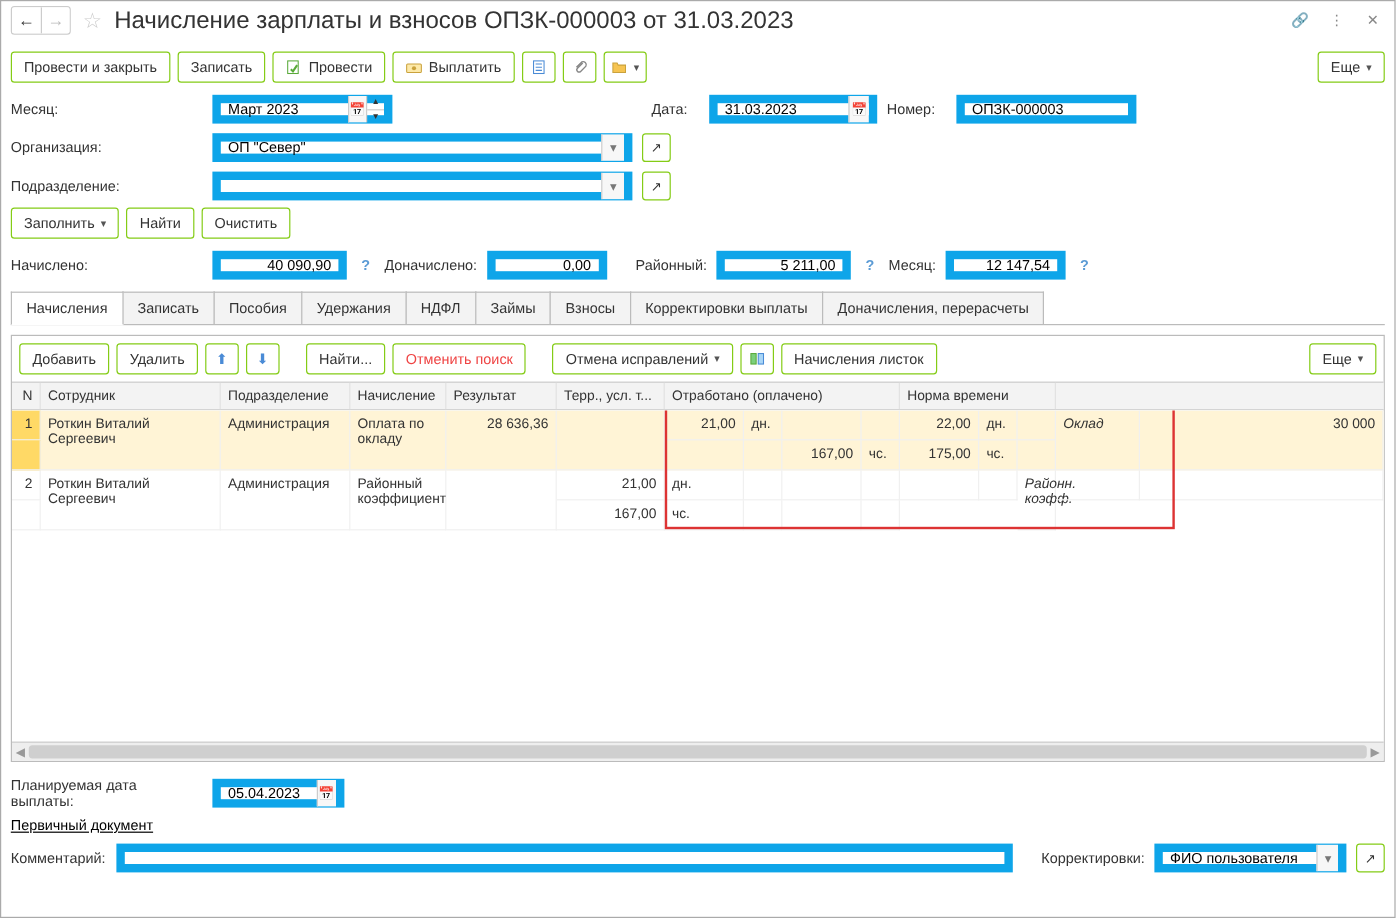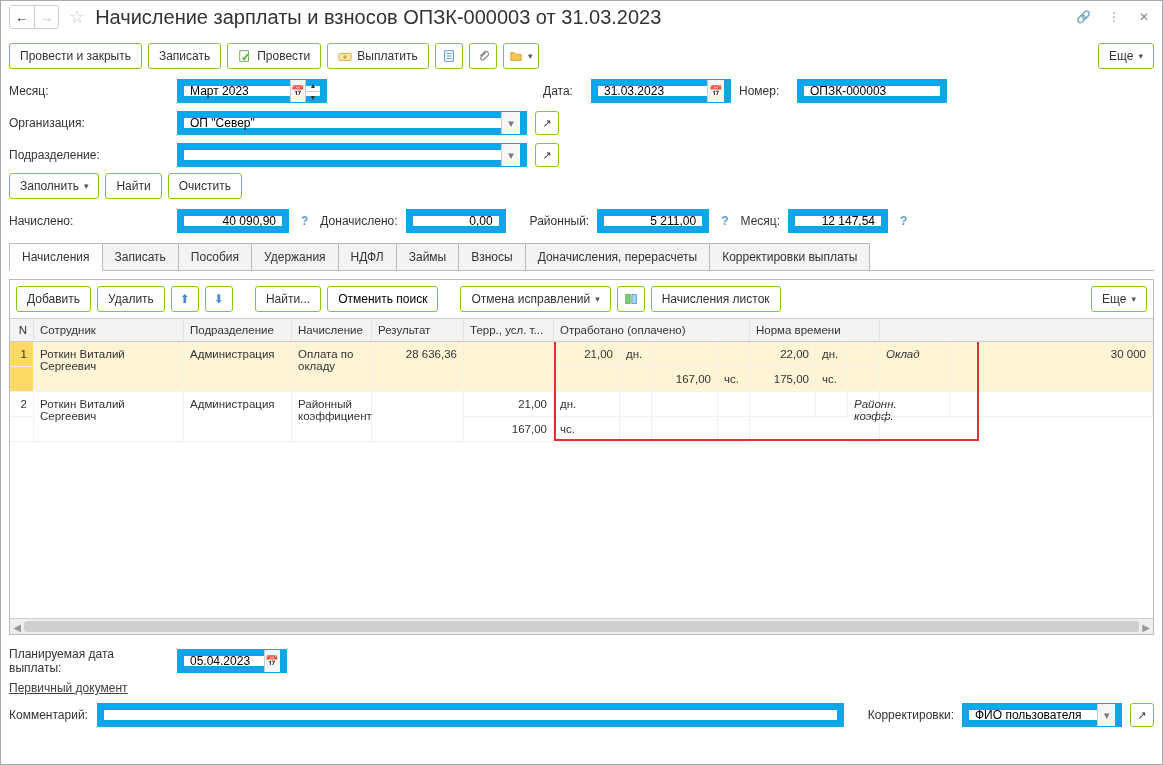--- a/index.html
+++ b/index.html
@@ -134,21 +134,21 @@
 .hscroll{
   height:16px;
   background:#eee;
   border-top:1px solid #ccc;
   position:relative;
 }
 .hscroll-thumb{position:absolute;left:14px;right:14px;top:2px;bottom:2px;background:#cfcfcf;border-radius:3px}
 .hscroll-arrow{position:absolute;top:0;width:14px;height:16px;display:flex;align-items:center;justify-content:center;color:#999;font-size:10px}
 .hscroll-arrow.left{left:0}.hscroll-arrow.right{right:0}
 
-.link-green{color:#404040;text-decoration:underline;cursor:pointer}
+.link-green{color:#000000;text-decoration:underline;cursor:pointer}
 
 .svg-ic{width:14px;height:14px;display:block}
 </style>
 </head>
 <body>
 
 <div class="title-bar">
   <div class="nav-btn-group">
     <div class="nav-btn">
         <span class="nav-arrow">←</span>
@@ -294,37 +294,37 @@
 </div>
 
 <div class="tabstrip">
   <div class="tab active">Начисления</div>
   <div class="tab">Записать</div>
   <div class="tab">Пособия</div>
   <div class="tab">Удержания</div>
   <div class="tab">НДФЛ</div>
   <div class="tab">Займы</div>
   <div class="tab">Взносы</div>
+  <div class="tab">Корректировки выплаты</div>
   <div class="tab">Доначисления, перерасчеты</div>
-  <div class="tab">Корректировки выплаты</div>
 </div>
 
 <div class="grid-wrap">
   <div class="grid-toolbar">
     <div class="btn">Добавить</div>
     <div class="btn">Удалить</div>
     <div class="btn sqbtn">
         <span style="color:#4a8bd6">⬆</span>
       </div>
     <div class="btn sqbtn">
         <span style="color:#4a8bd6">⬇</span>
       </div>
     <div style="width:10px"></div>
     <div class="btn">Найти...</div>
-    <div class="btn" style="color:#000000">Отменить поиск</div>
+    <div class="btn" style="color:#ef4444">Отменить поиск</div>
     <div style="width:10px"></div>
     <div class="btn">
         <span>Отмена исправлений</span>
         <span class="caret">▾</span>
       </div>
     <div class="btn sqbtn">
       <svg class="svg-ic" viewBox="0 0 16 16">
           <rect x="2" y="3" width="5" height="10" fill="#7bcf7b" stroke="#5aaa3a"></rect>
           <rect x="9" y="3" width="5" height="10" fill="#a9d6f7" stroke="#4a8bd6"></rect>
         </svg>

